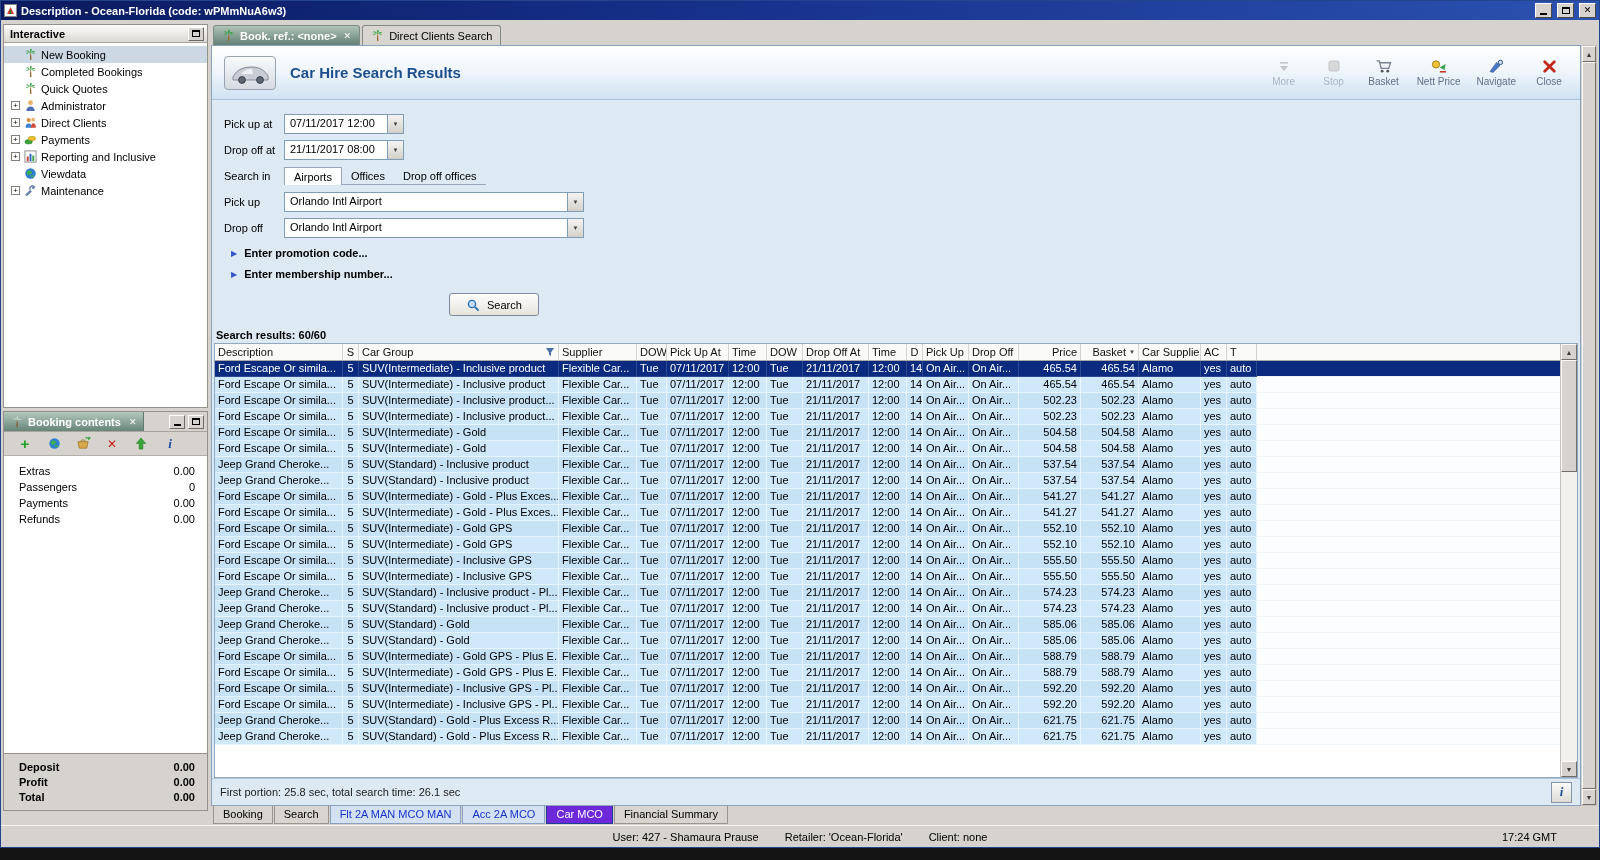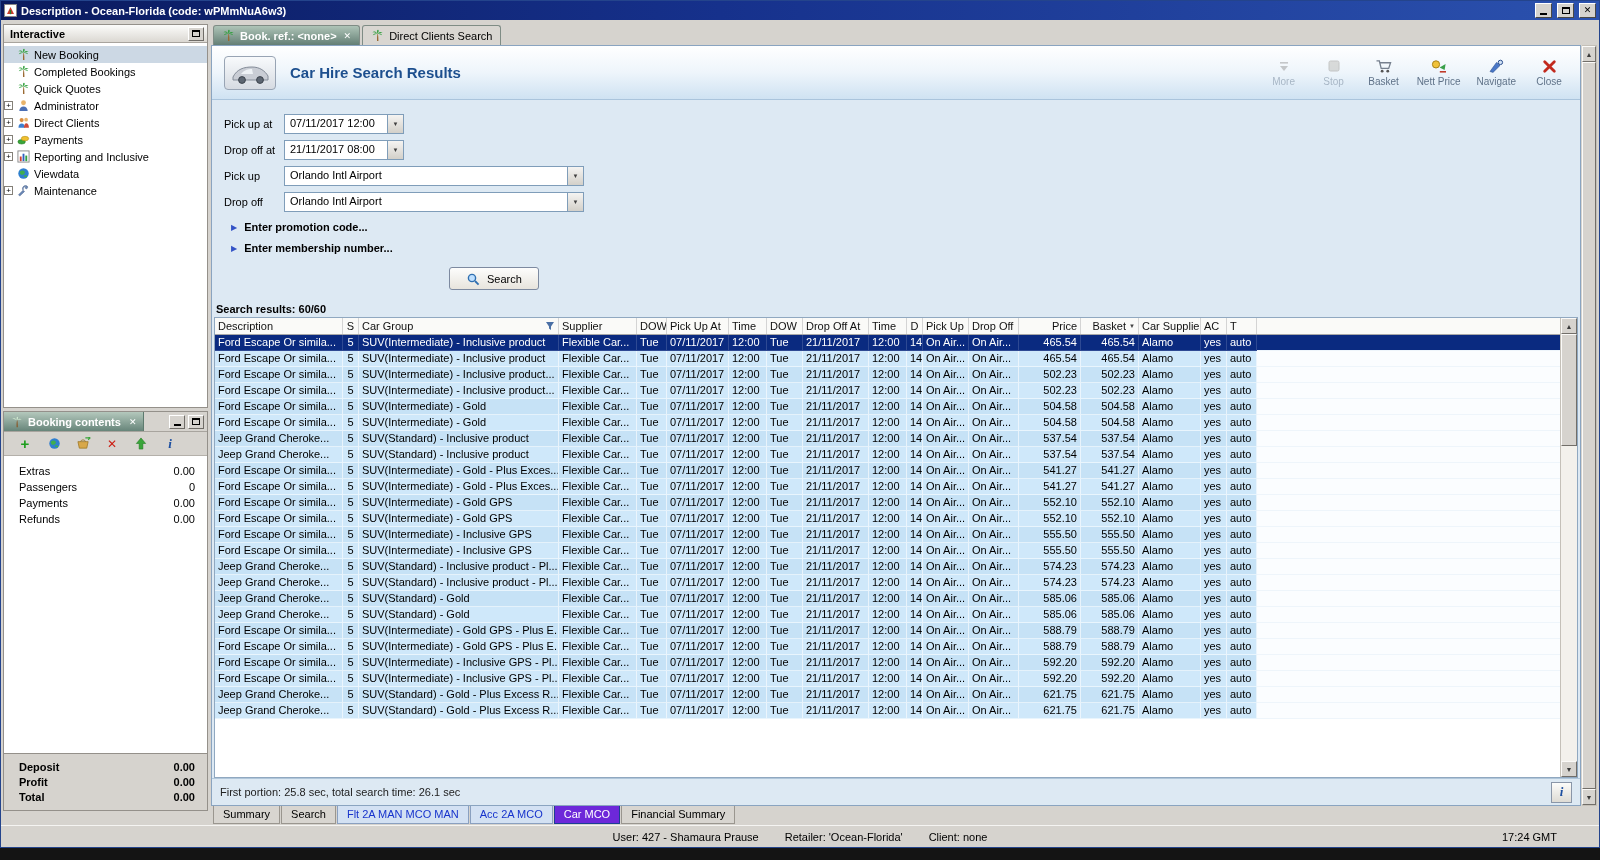--- a/index.html
+++ b/index.html
@@ -22,21 +22,21 @@
   .left-col{flex:none;width:205px;display:flex;flex-direction:column;padding:2px 0 14px 0}
   .main-col{flex:1;display:flex;flex-direction:column;min-width:0;padding:2px 0 0 3px}
 
   
   .panel{border:1px solid #94908a;background:#fff;display:flex;flex-direction:column;min-height:0}
   .interactive-panel{flex:0 0 384px;margin-bottom:3px}
   .iv-header{flex:0 0 18px;display:flex;align-items:center;padding:0 3px 0 6px;background:linear-gradient(#fcfcfb,#dbd8d2);border-bottom:1px solid #a8a49e;font-weight:bold}
   .spacer{flex:1}
   .mini-btn{width:16px;height:14px;background:#d6d3ce;border:1px solid;border-color:#fff #6f6c67 #6f6c67 #fff;display:flex;align-items:center;justify-content:center}
   .tree{flex:1;background:#fff;overflow:hidden;padding-top:3px}
-  .tree-item{display:flex;align-items:center;height:17px;gap:4px;white-space:nowrap}
+  .tree-item{display:flex;align-items:center;height:17px;padding-left:7px;gap:4px;white-space:nowrap}
   .tree-item.selected{background:#ccd8e4}
   .expand-box{width:9px;height:9px;flex:none;border:1px solid #848078;background:#fff;font-size:8px;line-height:7px;text-align:center}
   .expand-box.empty{border:none;background:transparent}
 
   .booking-panel{flex:1}
   .bk-header{flex:0 0 20px;display:flex;align-items:stretch;background:#d6d3ce;border-bottom:1px solid #a8a49e}
   .bk-tab{display:flex;align-items:center;gap:5px;padding:0 7px;background:linear-gradient(#b4c8bc,#67857a);border-right:1px solid #5d7a6e;color:#fff;font-weight:bold}
   .bk-tab-close{font-size:9px;color:#fff;margin-left:3px}
   .bk-head-btn{width:16px;height:14px;align-self:center;margin-right:3px;background:#d6d3ce;border:1px solid;border-color:#fff #6f6c67 #6f6c67 #fff;display:flex;align-items:center;justify-content:center}
   .bk-toolbar{flex:0 0 24px;display:flex;align-items:center;gap:11px;padding:0 12px;background:#d6d3ce;border-bottom:1px solid #b4b0aa}
@@ -484,20 +484,28 @@
               </div>
             </div>
             <div class="form-row">
               <span class="form-label">Drop off at</span>
               <div class="combo date">
                 <span class="combo-value">21/11/2017 08:00</span>
                 <span class="combo-btn">▼</span>
               </div>
             </div>
             <div class="form-row">
+              <span class="form-label">Search in</span>
+              <div class="mini-tabs">
+                  <span class="mini-tab active">Airports</span>
+                  <span class="mini-tab">Offices</span>
+                  <span class="mini-tab">Drop off offices</span>
+                </div>
+            </div>
+            <div class="form-row">
               <span class="form-label">Pick up</span>
               <div class="combo wide">
                 <span class="combo-value">Orlando Intl Airport</span>
                 <span class="combo-btn">▼</span>
               </div>
             </div>
             <div class="form-row">
               <span class="form-label">Drop off</span>
               <div class="combo wide">
                 <span class="combo-value">Orlando Intl Airport</span>
@@ -1119,21 +1127,21 @@
         <div class="outer-scroll">
           <span class="sb-btn">▲</span>
           <span class="sb-track">
               <span class="sb-thumb full-thumb"></span>
             </span>
           <span class="sb-btn">▼</span>
         </div>
       </div>
 
       <div class="bottom-tab-strip">
-          <span class="b-tab">Summary</span>
+          <span class="b-tab">Booking</span>
           <span class="b-tab">Search</span>
           <span class="b-tab link">Flt 2A MAN MCO MAN</span>
           <span class="b-tab link">Acc 2A MCO</span>
           <span class="b-tab active">Car MCO</span>
           <span class="b-tab">Financial Summary</span>
         </div>
     </div>
 
   </div>
 

